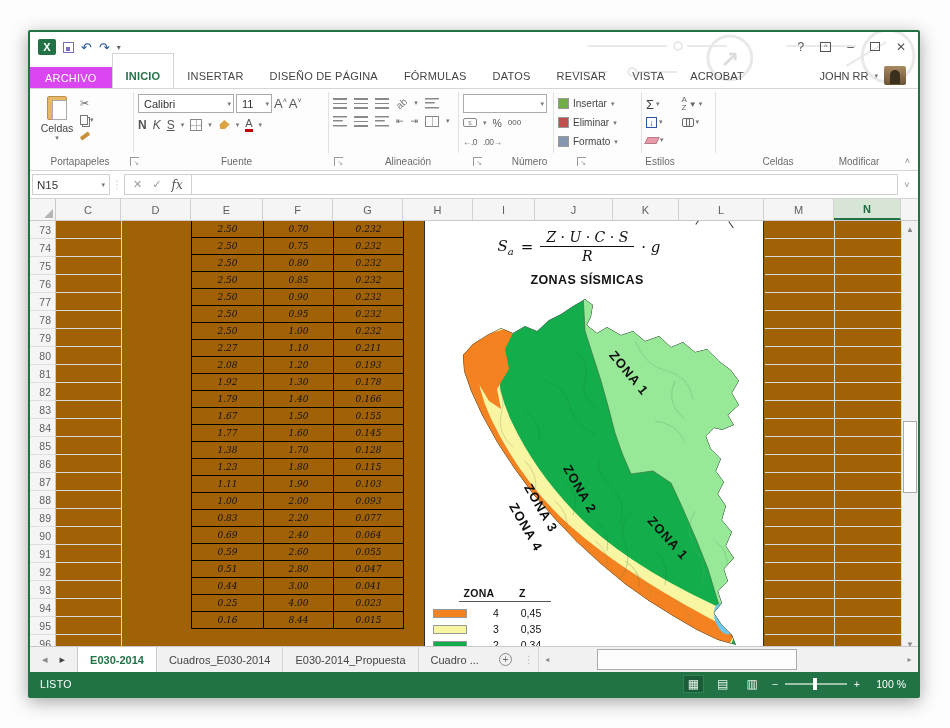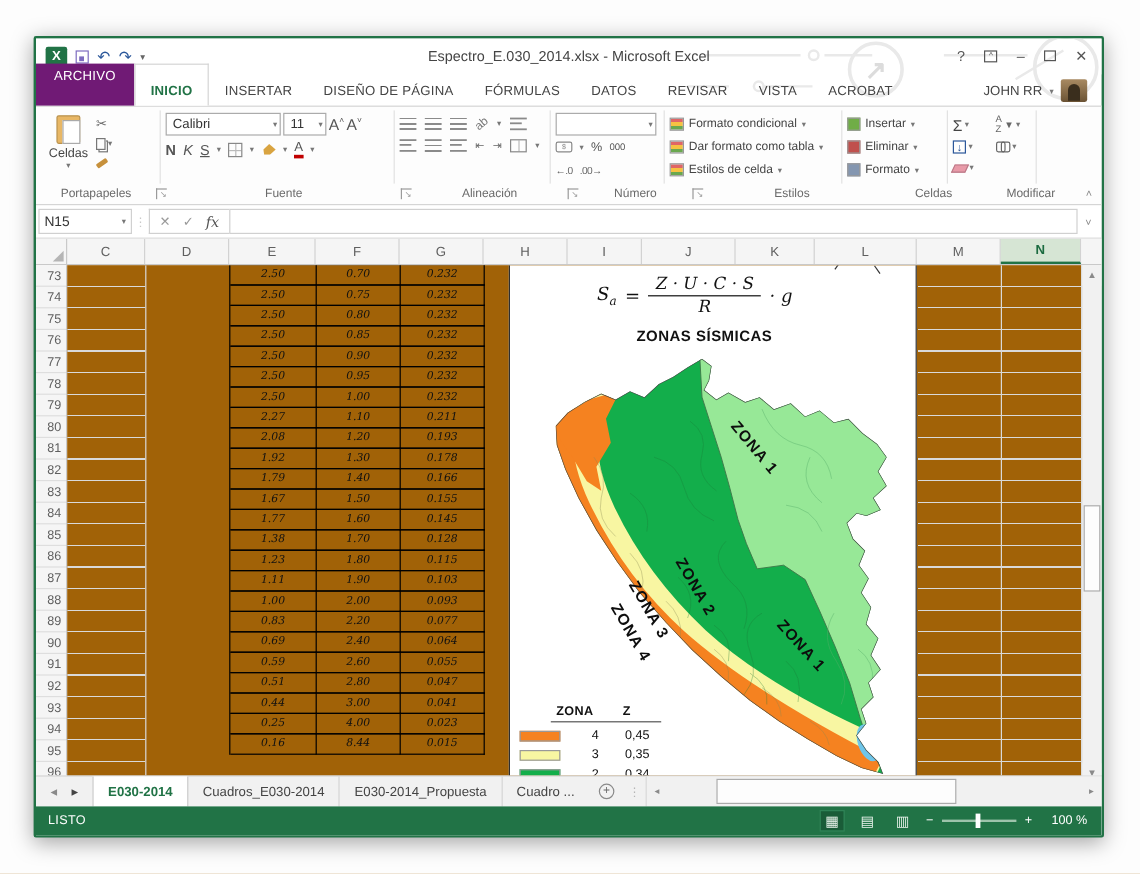--- a/index.html
+++ b/index.html
@@ -20,21 +20,21 @@
   .qat-caret { color:#666; font-size:8px; }
   .title-text { position:absolute; left:0; right:0; text-align:center; font-size:12px; color:#444; z-index:1; }
   .win-ctrls { margin-left:auto; display:flex; align-items:center; gap:16px; padding-right:12px; z-index:2; color:#555; font-size:12px; }
   .wc { cursor:default; }
   .wc-box { display:inline-block; width:10px; height:9px; border:1px solid #555; }
   .wc-ribbonopt { display:inline-block; width:11px; height:10px; border:1px solid #555; font-size:7px; line-height:8px; text-align:center; color:#555; }
 
   
   .tabrow { height:26px; display:flex; align-items:flex-end; background:transparent; flex:0 0 auto; position:relative; z-index:2; }
   .menutab { padding:16px 13px 6px; font-size:11px; color:#444; letter-spacing:.2px; cursor:default; }
-  .menutab:first-child { background:#701a75; color:#fff; padding:5px 15px 18px; }
+  .menutab:first-child { background:#d946ef; color:#fff; padding:5px 15px 4px; }
   .menutab:nth-child(2) { background:#fff; color:#217346; border:1px solid #d5d5d5; border-bottom:none; font-weight:bold; }
   .account { margin-left:auto; display:flex; align-items:center; gap:6px; padding-right:10px; font-size:11px; color:#444; }
   .avatar { width:22px; height:19px; background:linear-gradient(#a88a62,#6b5334); border-radius:2px; position:relative; overflow:hidden; }
   .avatar:after { content:""; position:absolute; left:6px; top:4px; width:10px; height:14px; background:#3a2e1d; border-radius:5px 5px 0 0; }
 
   
   .ribbon { flex:0 0 auto; background:#fdfdfd; border-top:1px solid #d5d5d5; border-bottom:1px solid #d5d5d5; position:relative; }
   .ribbon-body { display:flex; height:64px; padding:3px 2px 0 4px; }
   .rgroup { position:relative; border-right:1px solid #e2e2e2; padding:2px 4px; display:flex; flex-direction:column; }
   .rlabels { display:flex; height:17px; font-size:10px; color:#6a6a6a; align-items:center; }
@@ -191,21 +191,20 @@
       </g>
       <text x="703" y="34" text-anchor="middle" font-size="22" fill="#dcdcdc" font-weight="bold">↗</text>
     </svg>
     <div class="qat">
       <span class="xl-logo">X</span>
       <span class="floppy"></span>
       <span class="qat-btn">↶</span>
       <span class="qat-btn">↷</span>
       <span class="qat-caret">▾</span>
     </div>
-    <div class="title-text">Espectro_E.030_2014.xlsx - Microsoft Excel</div>
     <div class="win-ctrls">
       <span class="wc">?</span>
       <span class="wc-ribbonopt">^</span>
       <span class="wc">–</span>
       <span class="wc"><span class="wc-box"></span></span>
       <span class="wc">✕</span>
     </div>
   </div>
 
   <div class="tabrow">
@@ -304,37 +303,20 @@
             <span class="caret">▾</span>
           <span>%</span>
           <span style="font-size:8px;">000</span>
         </div>
         <div class="num-r">
           <span class="dec-ic">←.0</span>
           <span class="dec-ic">.00→</span>
         </div>
       </div>
 
-      <div class="rgroup g-est">
-          <div class="est-item">
-          <span class="est-ic"></span>
-          <span>Formato condicional</span>
-          <span class="caret">▾</span>
-        </div>
-          <div class="est-item">
-          <span class="est-ic"></span>
-          <span>Dar formato como tabla</span>
-          <span class="caret">▾</span>
-        </div>
-          <div class="est-item">
-          <span class="est-ic"></span>
-          <span>Estilos de celda</span>
-          <span class="caret">▾</span>
-        </div>
-        </div>
 
       <div class="rgroup g-celdas">
           <div class="celda-item">
           <span class="celda-ic" style="background: rgb(112, 173, 71);"></span>
           <span>Insertar</span>
           <span class="caret">▾</span>
         </div>
           <div class="celda-item">
           <span class="celda-ic" style="background: rgb(192, 80, 77);"></span>
           <span>Eliminar</span>

